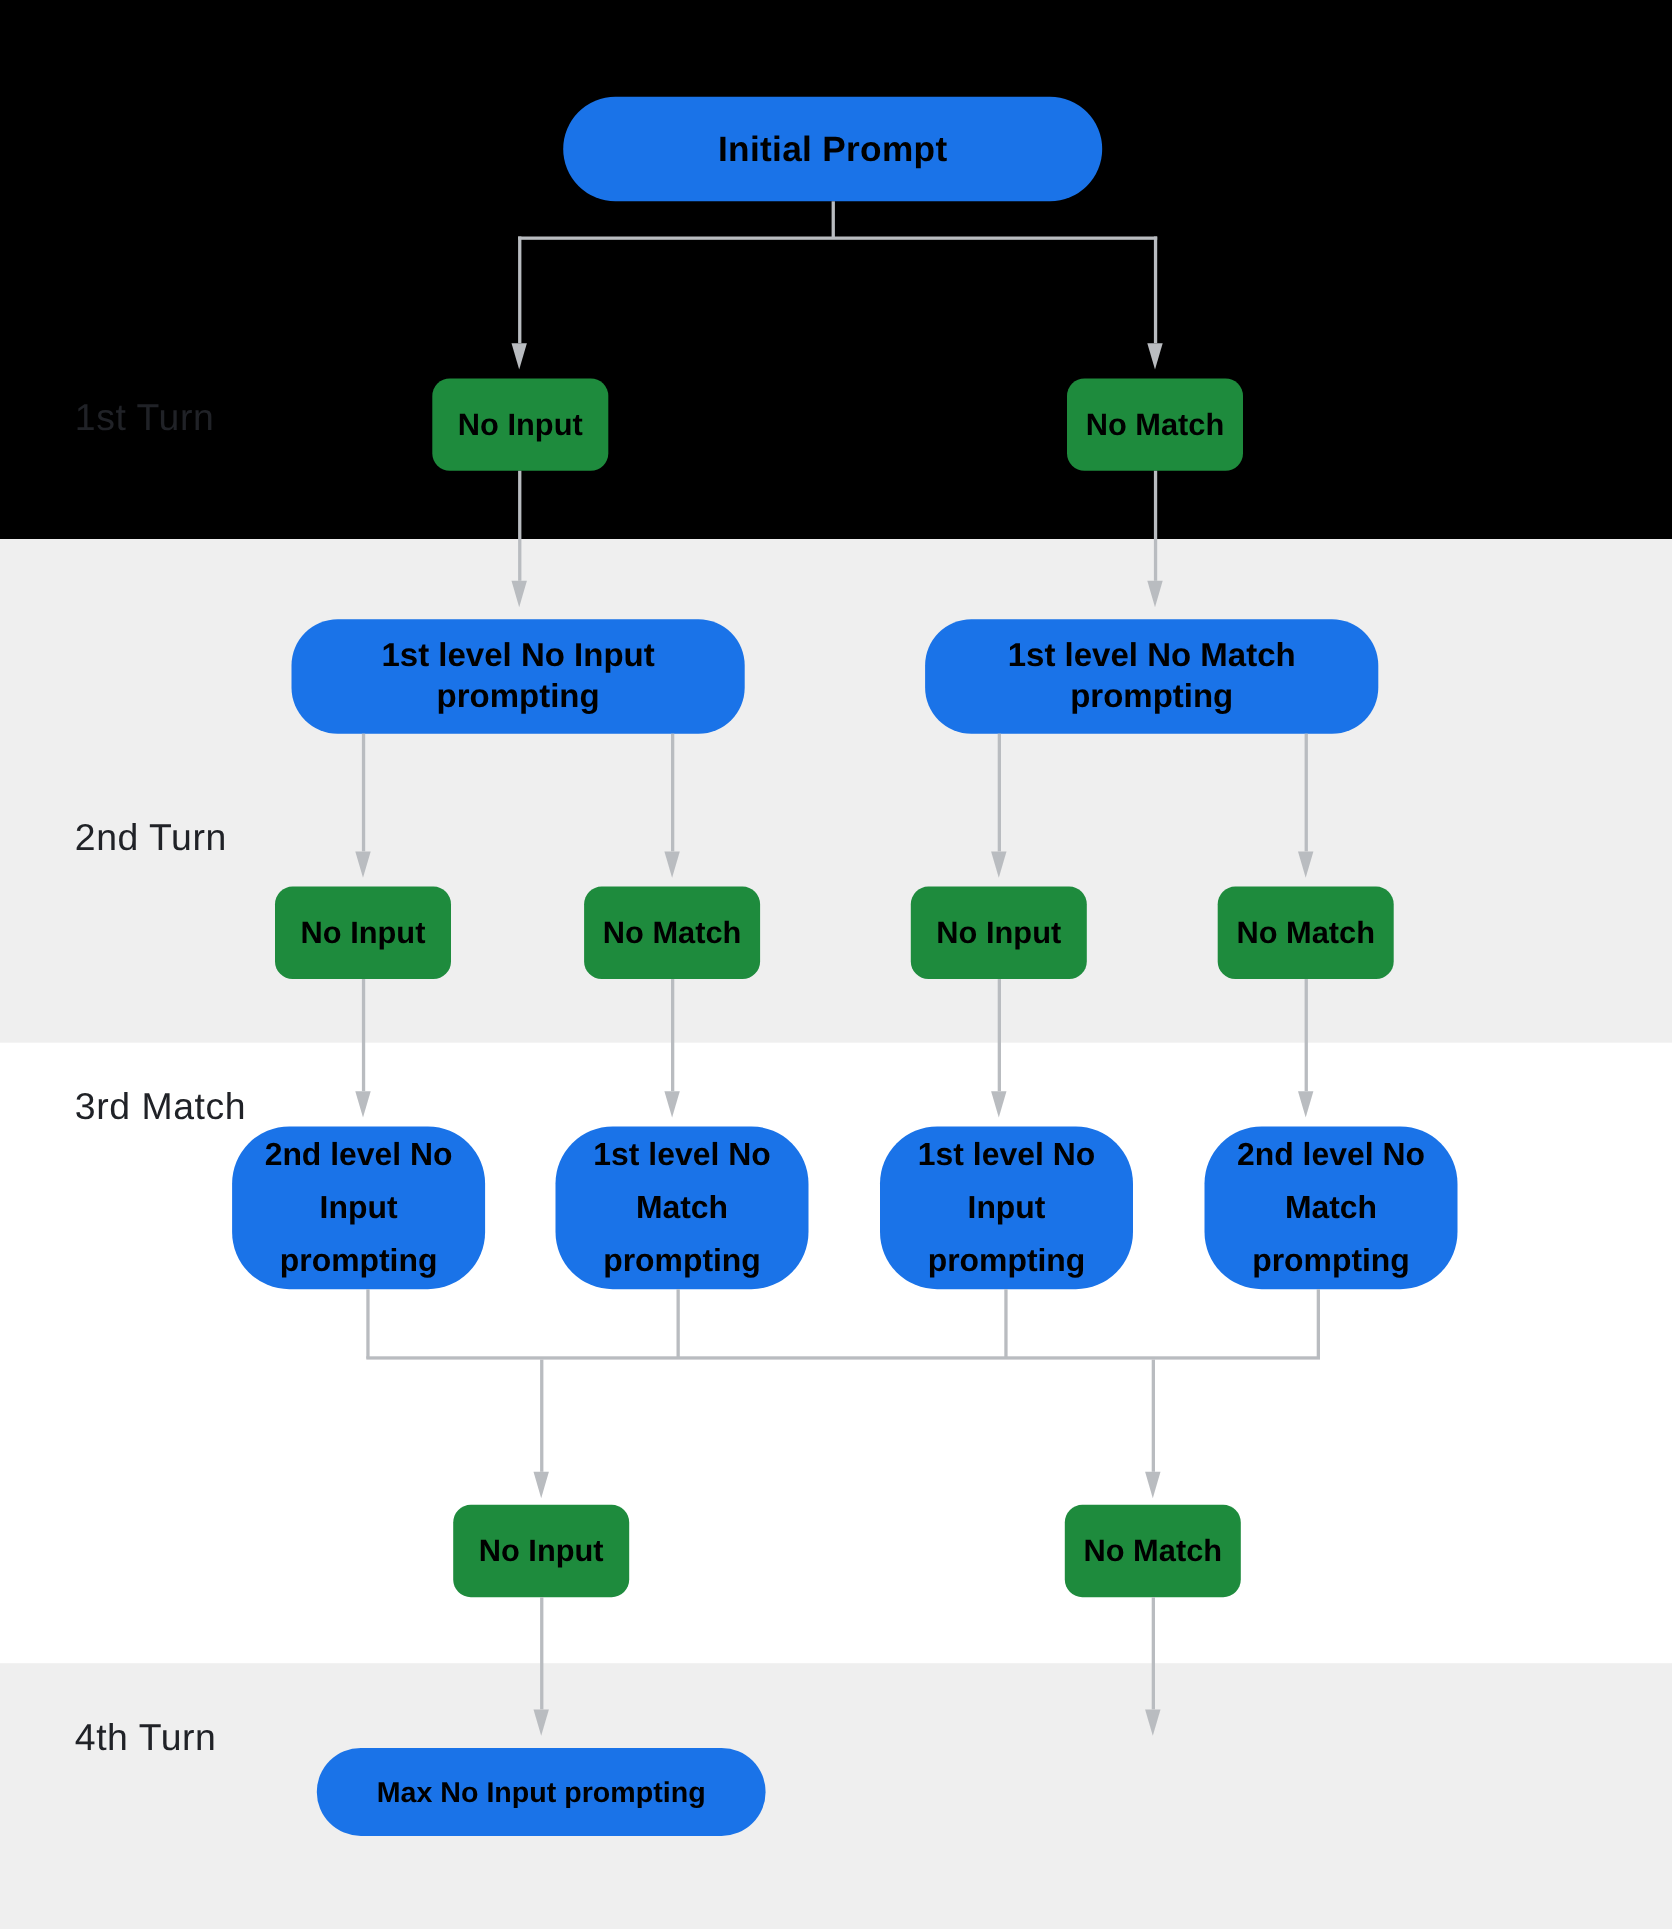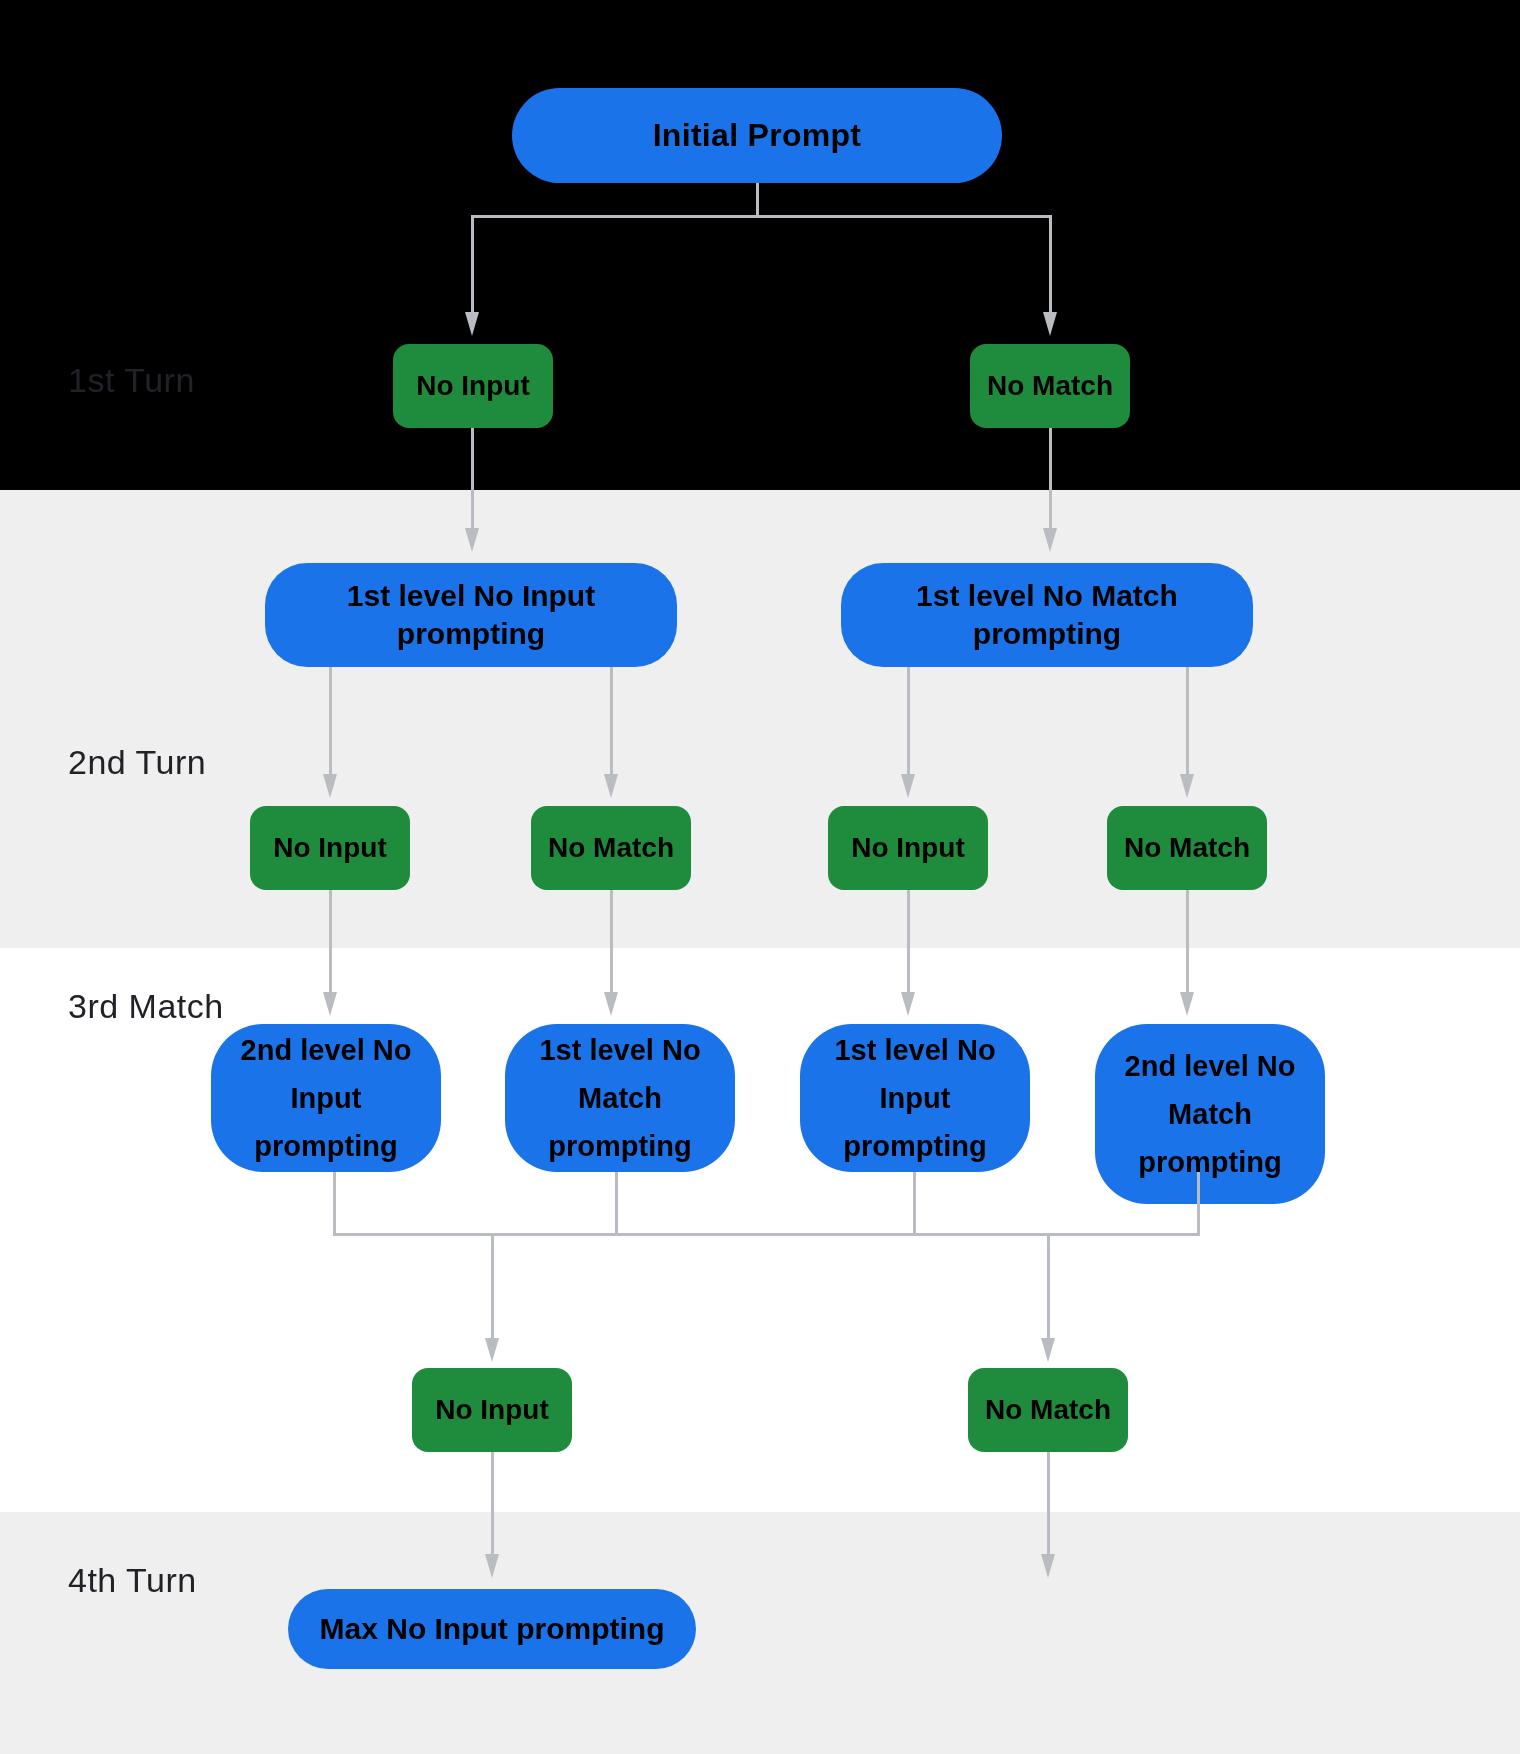--- a/index.html
+++ b/index.html
@@ -36,21 +36,21 @@
     box-sizing: border-box;
   }
   .prompt { background: #1a73e8; }
   .event  { background: #1e8b3d; border-radius: 16px; font-size: 28px; }
 
   .pill-initial { border-radius: 48px; font-size: 32px; letter-spacing: 0.3px; }
   .pill-lvl1    { border-radius: 42px; font-size: 30px; line-height: 38px; }
   .pill-lvl1 .inner { max-width: 290px; }
   .box-lvl2     { border-radius: 52px; font-size: 29px; line-height: 48px; }
   .box-lvl2 .inner { max-width: 182px; }
-  .pill-max     { border-radius: 40px; font-size: 30px; }
+  .pill-max     { border-radius: 40px; font-size: 26px; }
 
   .vline {
     position: absolute;
     width: 3px;
     background: #b9bcc0;
   }
   .hline {
     position: absolute;
     height: 3px;
     background: #b9bcc0;
@@ -142,21 +142,21 @@
 
   <div class="node prompt box-lvl2" style="left:211px; top:1024px; width:230px; height:148px;">
     <span class="inner">2nd level No Input prompting</span>
   </div>
   <div class="node prompt box-lvl2" style="left:505px; top:1024px; width:230px; height:148px;">
     <span class="inner">1st level No Match prompting</span>
   </div>
   <div class="node prompt box-lvl2" style="left:800px; top:1024px; width:230px; height:148px;">
     <span class="inner">1st level No Input prompting</span>
   </div>
-  <div class="node prompt box-lvl2" style="left:1095px; top:1024px; width:230px; height:180px;">
+  <div class="node prompt box-lvl2" style="left:1095px; top:1024px; width:230px; height:148px;">
     <span class="inner">2nd level No Match prompting</span>
   </div>
 
   <div class="vline" style="left:333px; top:1172px; height:63px;"></div>
   <div class="vline" style="left:615px; top:1172px; height:63px;"></div>
   <div class="vline" style="left:913px; top:1172px; height:63px;"></div>
   <div class="vline" style="left:1197px; top:1172px; height:63px;"></div>
   <div class="hline" style="left:333px; top:1233px; width:867px;"></div>
   <div class="vline" style="left:491px; top:1236px; height:102px;"></div>
   <div class="arrow" style="left:485px; top:1338px;"></div>

